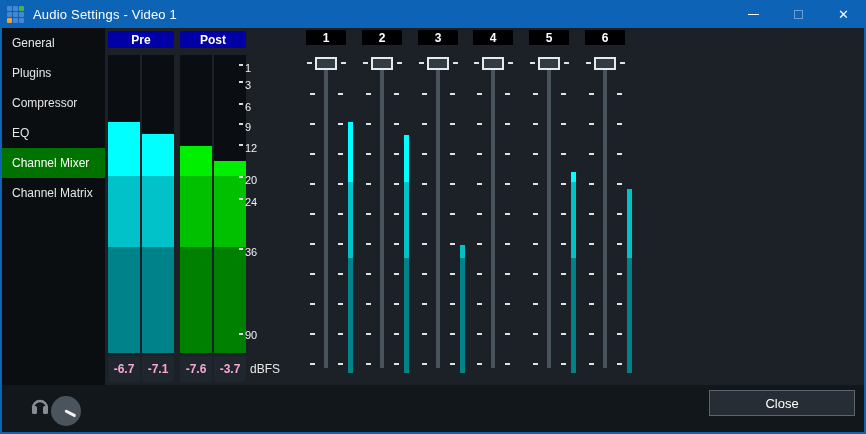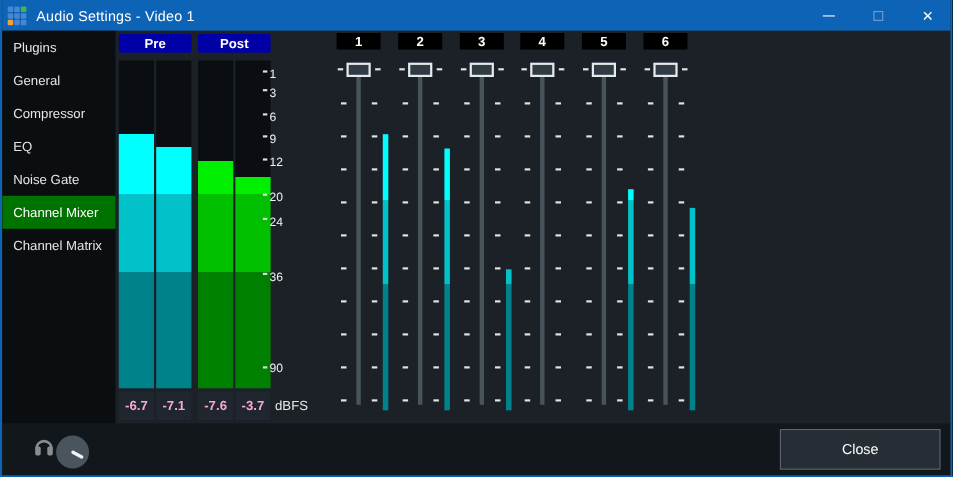--- a/index.html
+++ b/index.html
@@ -36,21 +36,21 @@
              display:flex; align-items:center; justify-content:center; border-radius:2px; }
   .unit-label { top:328px; height:26px; display:flex; align-items:center; color:#e8e8e8; font-size:12px; }
   .scale-dash { width:4px; height:2px; background:#d9dde0; }
   .scale-num { color:#f2f2f2; font-size:11px; transform:translateY(-50%); }
   .ch-header { top:2px; width:40px; height:15px; background:#000; color:#fff; font-weight:bold; font-size:12px;
                display:flex; align-items:center; justify-content:center; }
   .fader-track { top:35px; width:4px; height:305px; background:#49535c; cursor:pointer; }
   .fader-handle { top:29px; width:22px; height:13px; background:#313b44; border:2px solid #e6eaed; cursor:grab; }
   .tick { width:5px; height:2px; background:#dfe3e6; }
   .ch-meter { width:5px; }
-  .close-btn { left:707px; top:362px; width:146px; height:37px; background:#262d34; border:1px solid #5b636c;
+  .close-btn { left:707px; top:362px; width:146px; height:26px; background:#262d34; border:1px solid #5b636c;
                color:#fff; font-size:13px; display:flex; align-items:center; justify-content:center; cursor:pointer; }
   .knob { left:49px; top:368px; width:30px; height:30px; border-radius:50%; background:#4a545d; cursor:pointer; }
   .knob-pointer { left:63px; top:381px; width:12px; height:3px; background:#f2f4f5; border-radius:2px;
                   transform:rotate(28deg); transform-origin:0 50%; }
 </style>
 </head>
 <body>
 
 <div class="window">
 
@@ -76,25 +76,24 @@
         </div>
       <div class="win-btn">
           <span class="close-glyph">✕</span>
         </div>
     </div>
   </div>
 
   <div class="win-body">
     <div class="footer-strip"></div>
     <div class="sidebar" id="sidebar">
+        <div class="sb-item">General</div>
         <div class="sb-item">Plugins</div>
-        <div class="sb-item">General</div>
         <div class="sb-item">Compressor</div>
         <div class="sb-item">EQ</div>
-        <div class="sb-item">Noise Gate</div>
         <div class="sb-item selected">Channel Mixer</div>
         <div class="sb-item">Channel Matrix</div>
       </div>
 
     <div id="meterPanel">
         <div class="abs grp-label" style="left: 106px; top: 3px; width: 66px; background: rgb(0, 0, 166);">Pre</div>
         <div class="abs meter-col" style="left: 106px; background: linear-gradient(rgb(10, 14, 18) 0px, rgb(10, 14, 18) 67px, rgb(0, 255, 255) 67px, rgb(0, 255, 255) 121px, rgb(0, 194, 200) 121px, rgb(0, 194, 200) 192px, rgb(0, 130, 139) 192px, rgb(0, 130, 139) 100%);"></div>
         <div class="abs meter-col" style="left: 140px; background: linear-gradient(rgb(10, 14, 18) 0px, rgb(10, 14, 18) 79px, rgb(0, 255, 255) 79px, rgb(0, 255, 255) 121px, rgb(0, 194, 200) 121px, rgb(0, 194, 200) 192px, rgb(0, 130, 139) 192px, rgb(0, 130, 139) 100%);"></div>
         <div class="abs grp-label" style="left: 178px; top: 3px; width: 66px; background: rgb(0, 0, 166);">Post</div>
         <div class="abs meter-col" style="left: 178px; background: linear-gradient(rgb(10, 14, 18) 0px, rgb(10, 14, 18) 91px, rgb(0, 238, 0) 91px, rgb(0, 238, 0) 121px, rgb(0, 192, 0) 121px, rgb(0, 192, 0) 192px, rgb(0, 128, 0) 192px, rgb(0, 128, 0) 100%);"></div>

